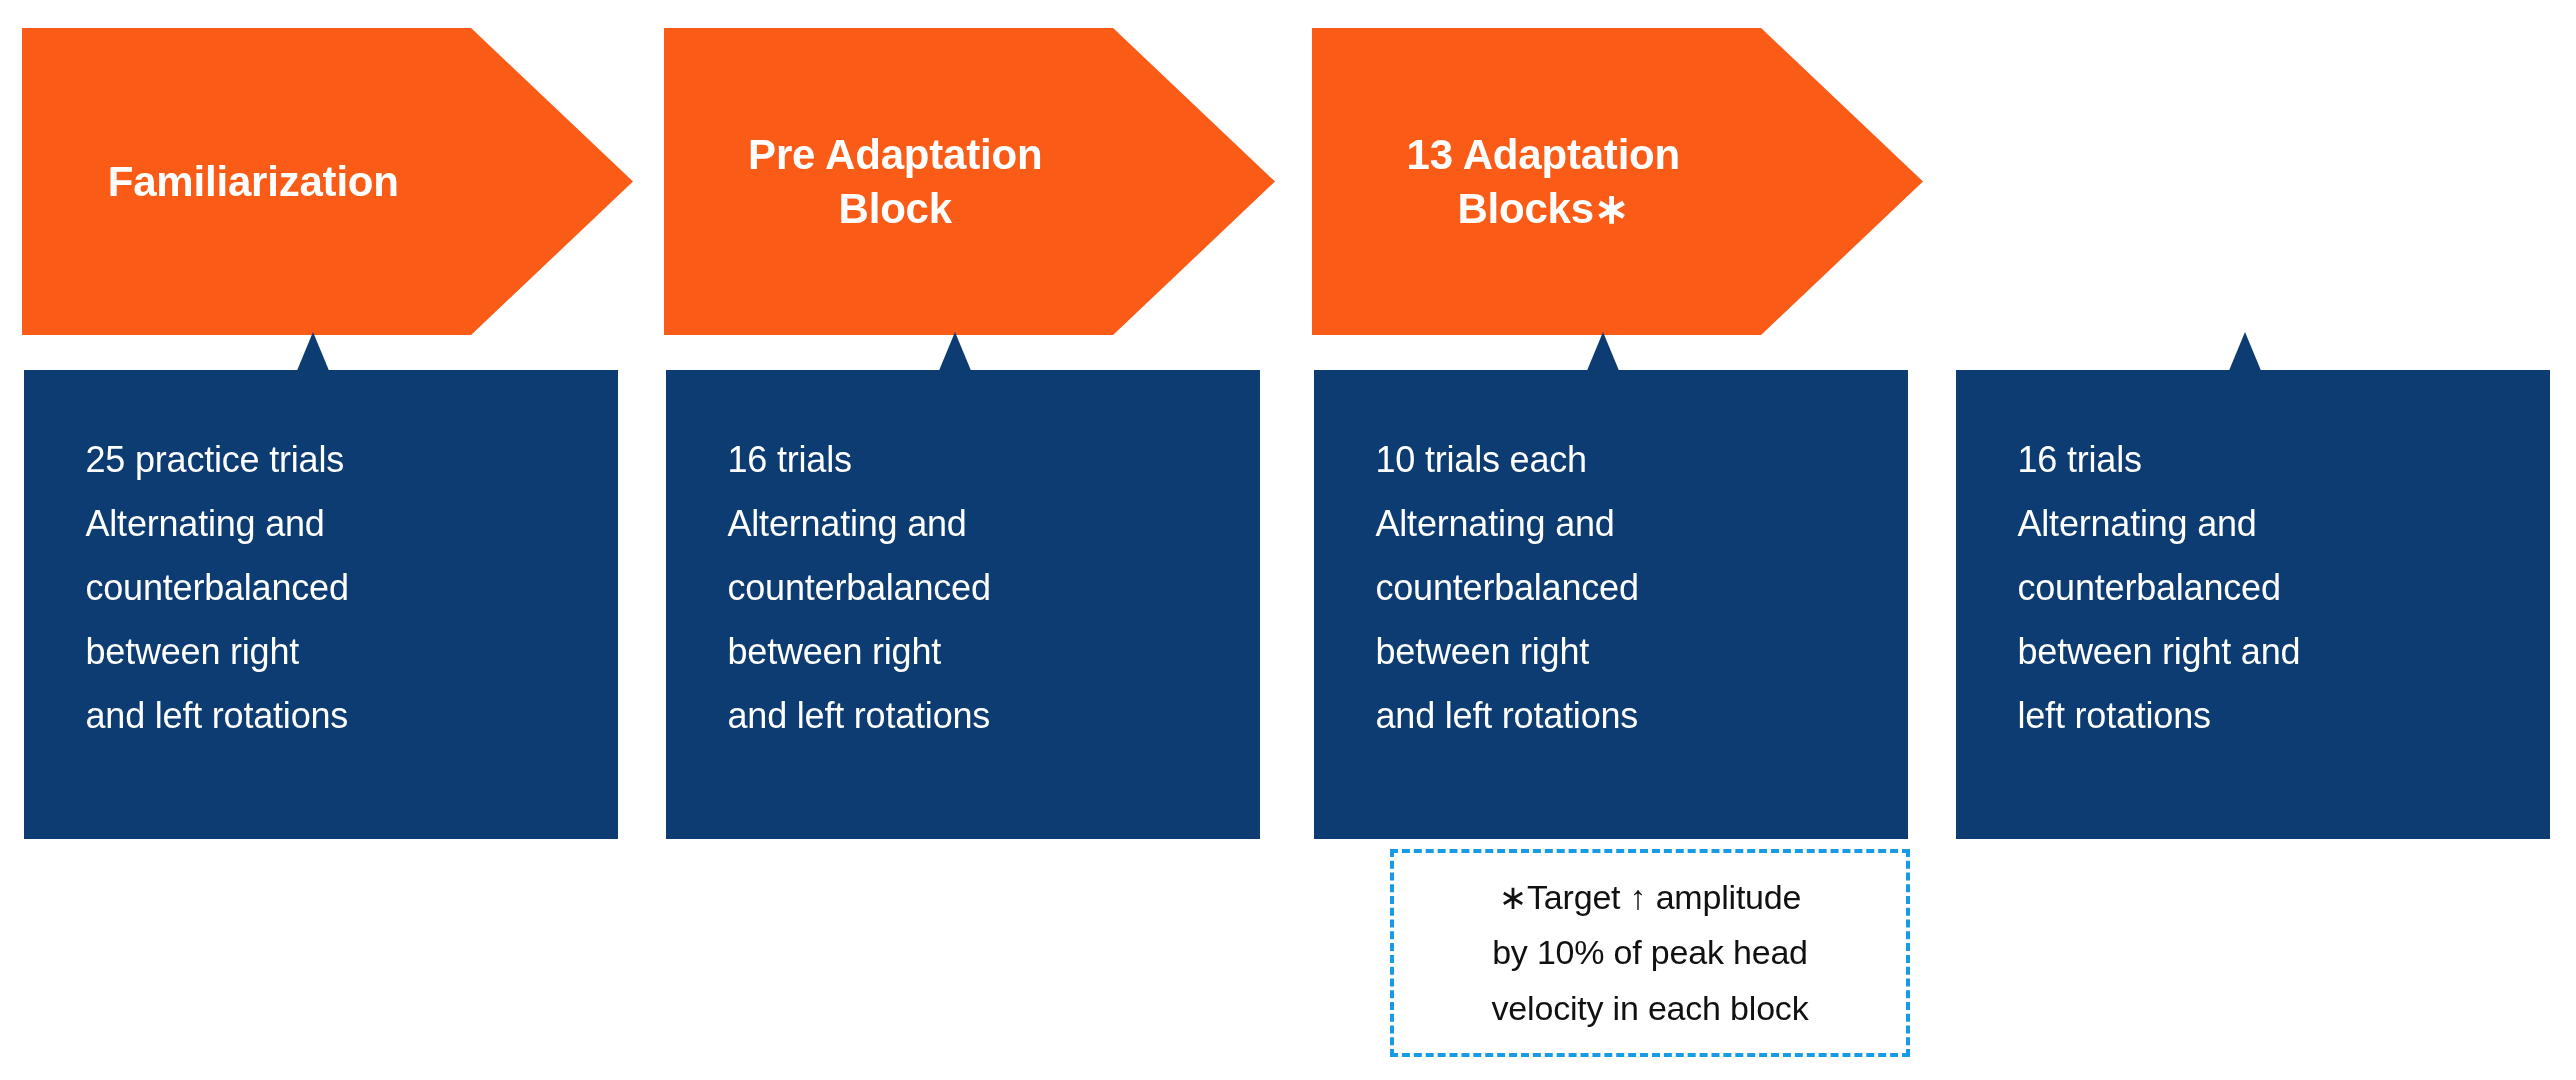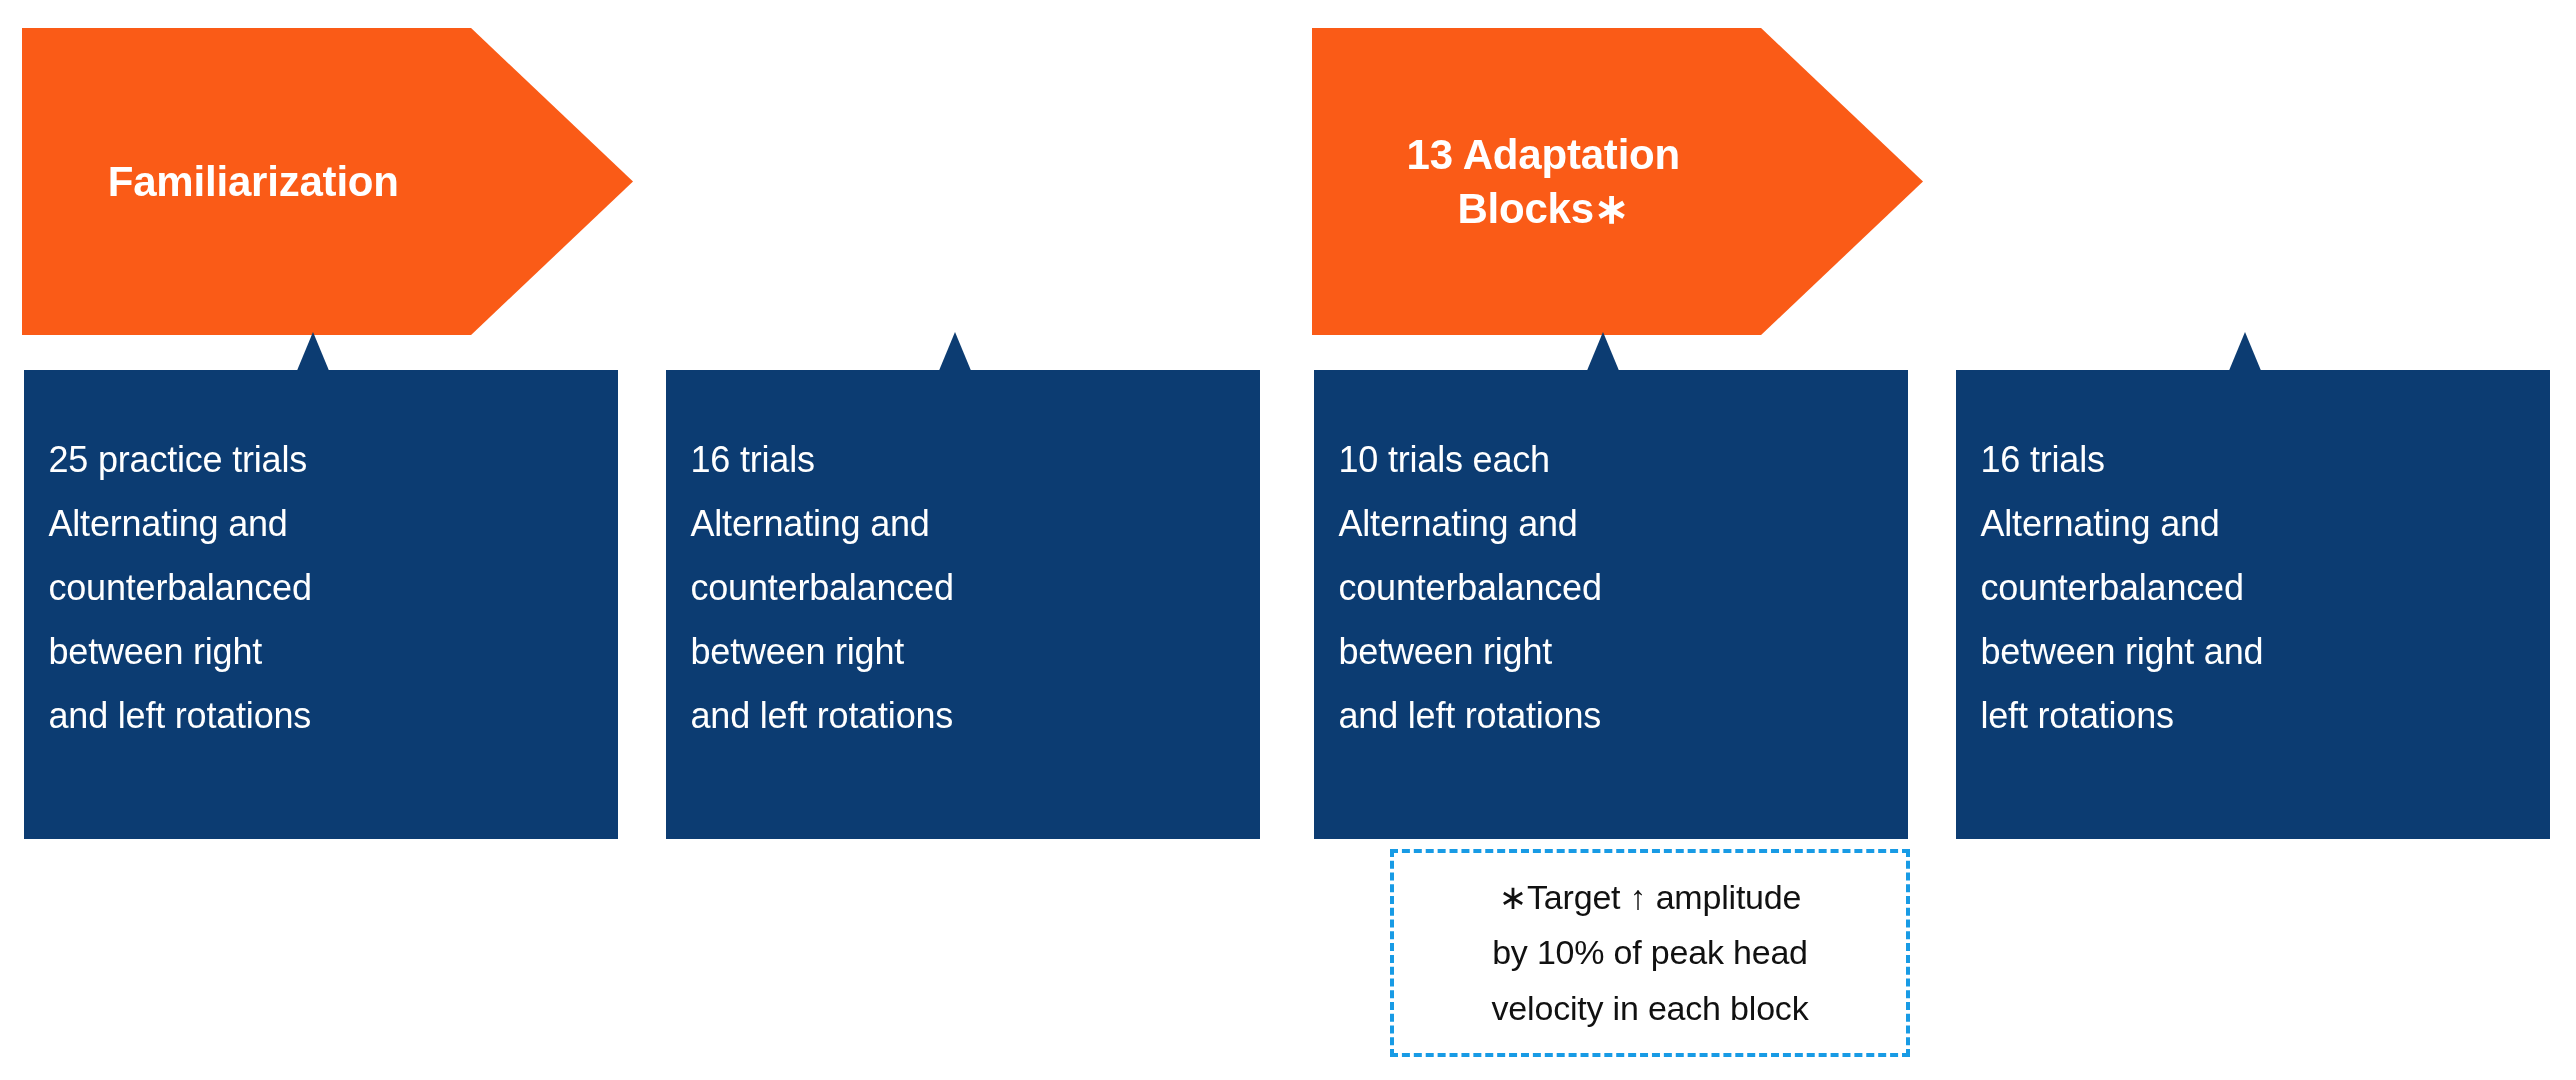--- a/index.html
+++ b/index.html
@@ -75,21 +75,21 @@
 
   
   .detail-box {
     position: absolute;
     left: 23.5px;
     top: 370px;
     width: 594px;
     height: 469px;
     background: #0C3C72;
     box-sizing: border-box;
-    padding: 58px 34px 0 25px;
+    padding: 58px 34px 0 62px;
   }
   .detail-text {
     color: #ffffff;
     font-size: 36px;
     line-height: 1.78;
     white-space: pre-line;
     letter-spacing: -0.2px;
   }
 
   
@@ -142,20 +142,24 @@
     <div class="detail-box">
       <div class="detail-text">25 practice trials
 Alternating and
 counterbalanced
 between right
 and left rotations</div>
     </div>
   </div>
 
   <div class="column" id="col-1">
+    <div class="arrow">
+      <div class="arrow-label">Pre Adaptation
+Block</div>
+    </div>
     <div class="notch"></div>
     <div class="detail-box">
       <div class="detail-text">16 trials
 Alternating and
 counterbalanced
 between right
 and left rotations</div>
     </div>
   </div>
 

